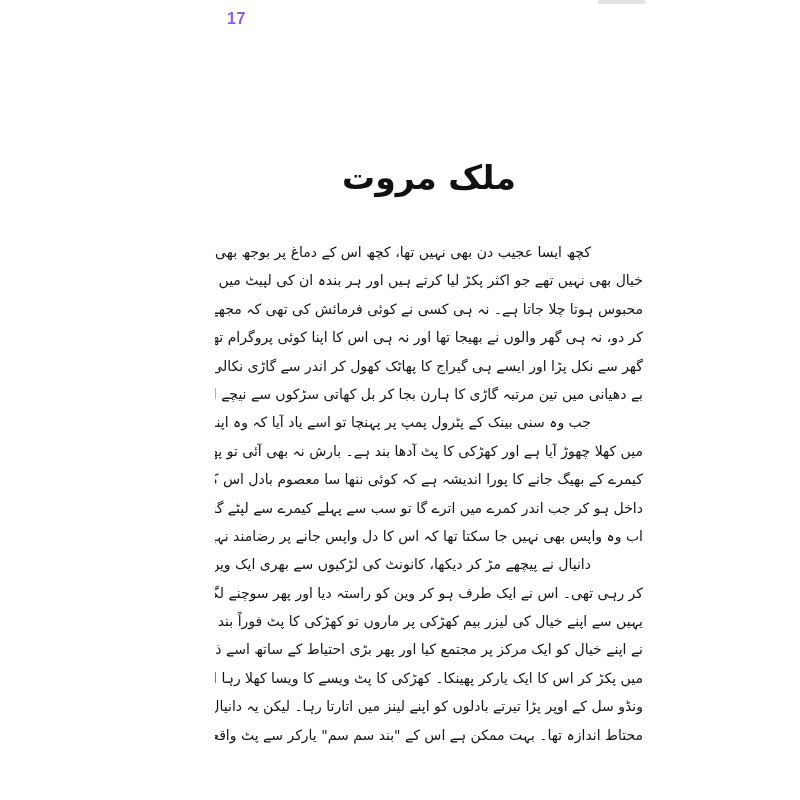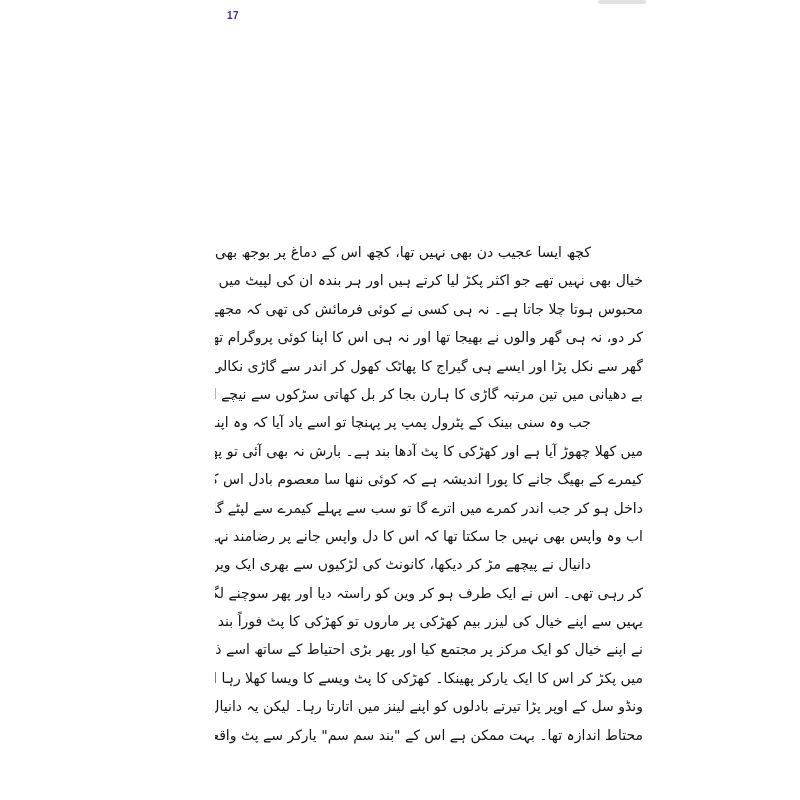--- a/index.html
+++ b/index.html
@@ -25,22 +25,22 @@
     height: 4px;
     background: #e2e2e2;
     border-radius: 2px;
   }
   .page-number {
     position: absolute;
     left: 227px;
     top: 10px;
     font-family: "Liberation Sans", sans-serif;
     font-weight: bold;
-    font-size: 10px;
-    color: #4c1d95;
+    font-size: 16px;
+    color: #8b5cf6;
     letter-spacing: 0.5px;
   }
   .chapter-title {
     position: absolute;
     left: 215px;
     top: 158px;
     width: 428px;
     text-align: center;
     direction: rtl;
     font-size: 33px;
@@ -75,20 +75,21 @@
 </style>
 </head>
 <body>
 
 <div class="page">
 
   <div class="scan-smudge"></div>
 
   <div class="page-number">17</div>
 
+  <div class="chapter-title">ملک مروت</div>
 
   <div class="body-text">
 
     <div class="para">
       <div class="line first">کچھ ایسا عجیب دن بھی نہیں تھا، کچھ اس کے دماغ پر بوجھ بھی نہیں تھا۔ ایسے</div>
       <div class="line">خیال بھی نہیں تھے جو اکثر پکڑ لیا کرتے ہیں اور ہر بندہ ان کی لپیٹ میں کوئے کے اندر</div>
       <div class="line">محبوس ہوتا چلا جاتا ہے۔ نہ ہی کسی نے کوئی فرمائش کی تھی کہ مجھے آج ہی گل بکاؤلی لا</div>
       <div class="line">کر دو، نہ ہی گھر والوں نے بھیجا تھا اور نہ ہی اس کا اپنا کوئی پروگرام تھا.... بس ایسے ہی</div>
       <div class="line">گھر سے نکل پڑا اور ایسے ہی گیراج کا پھاٹک کھول کر اندر سے گاڑی نکالی اور ایسے ہی</div>
       <div class="line last">بے دھیانی میں تین مرتبہ گاڑی کا ہارن بجا کر بل کھاتی سڑکوں سے نیچے اترنے لگا۔</div>

